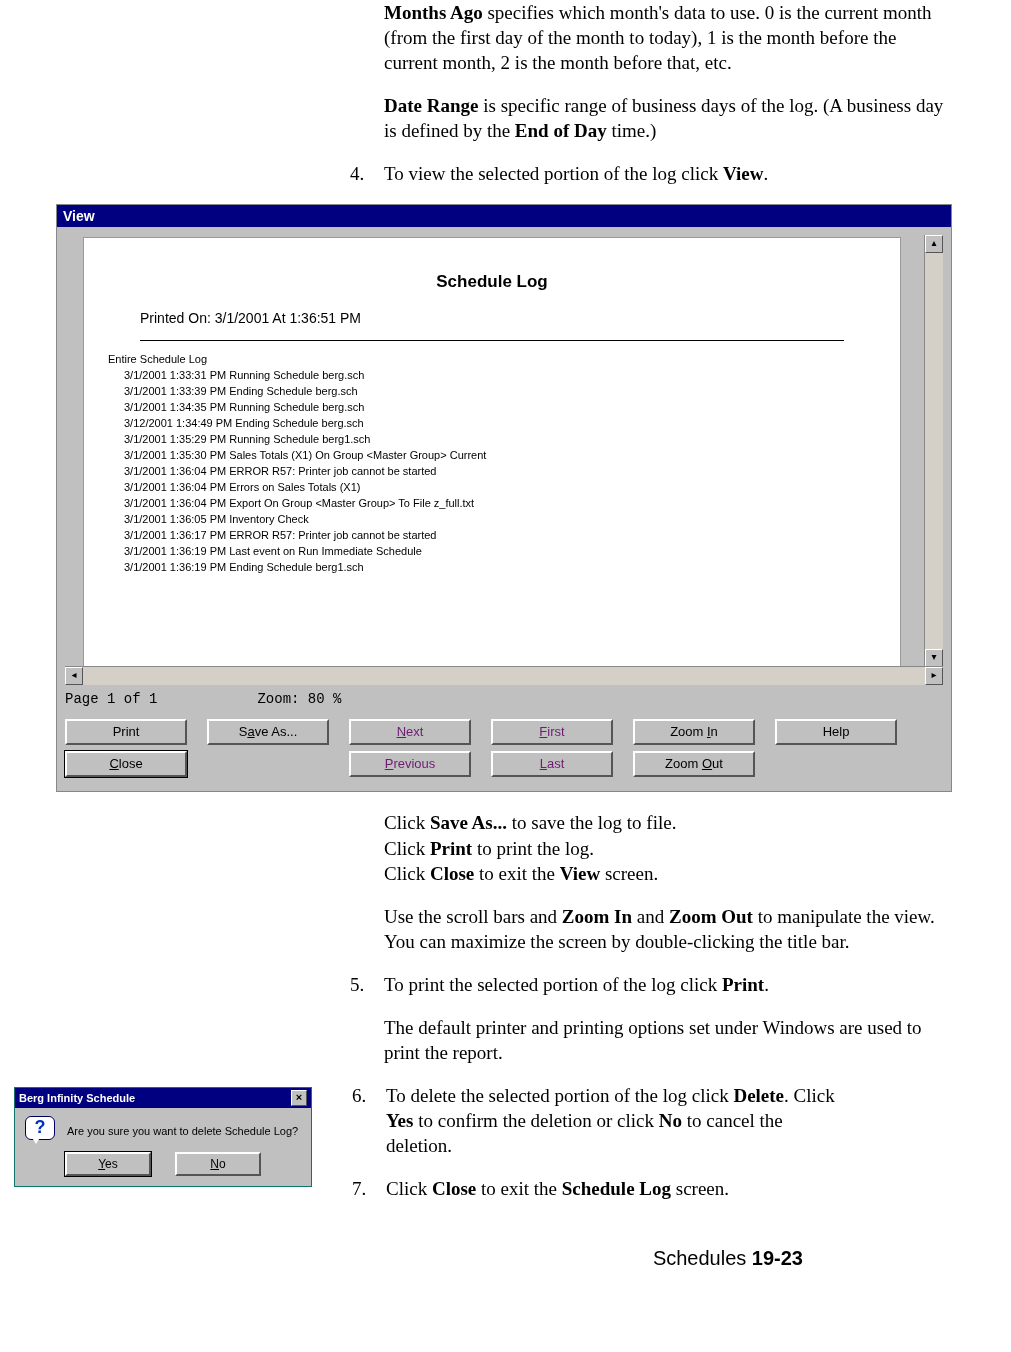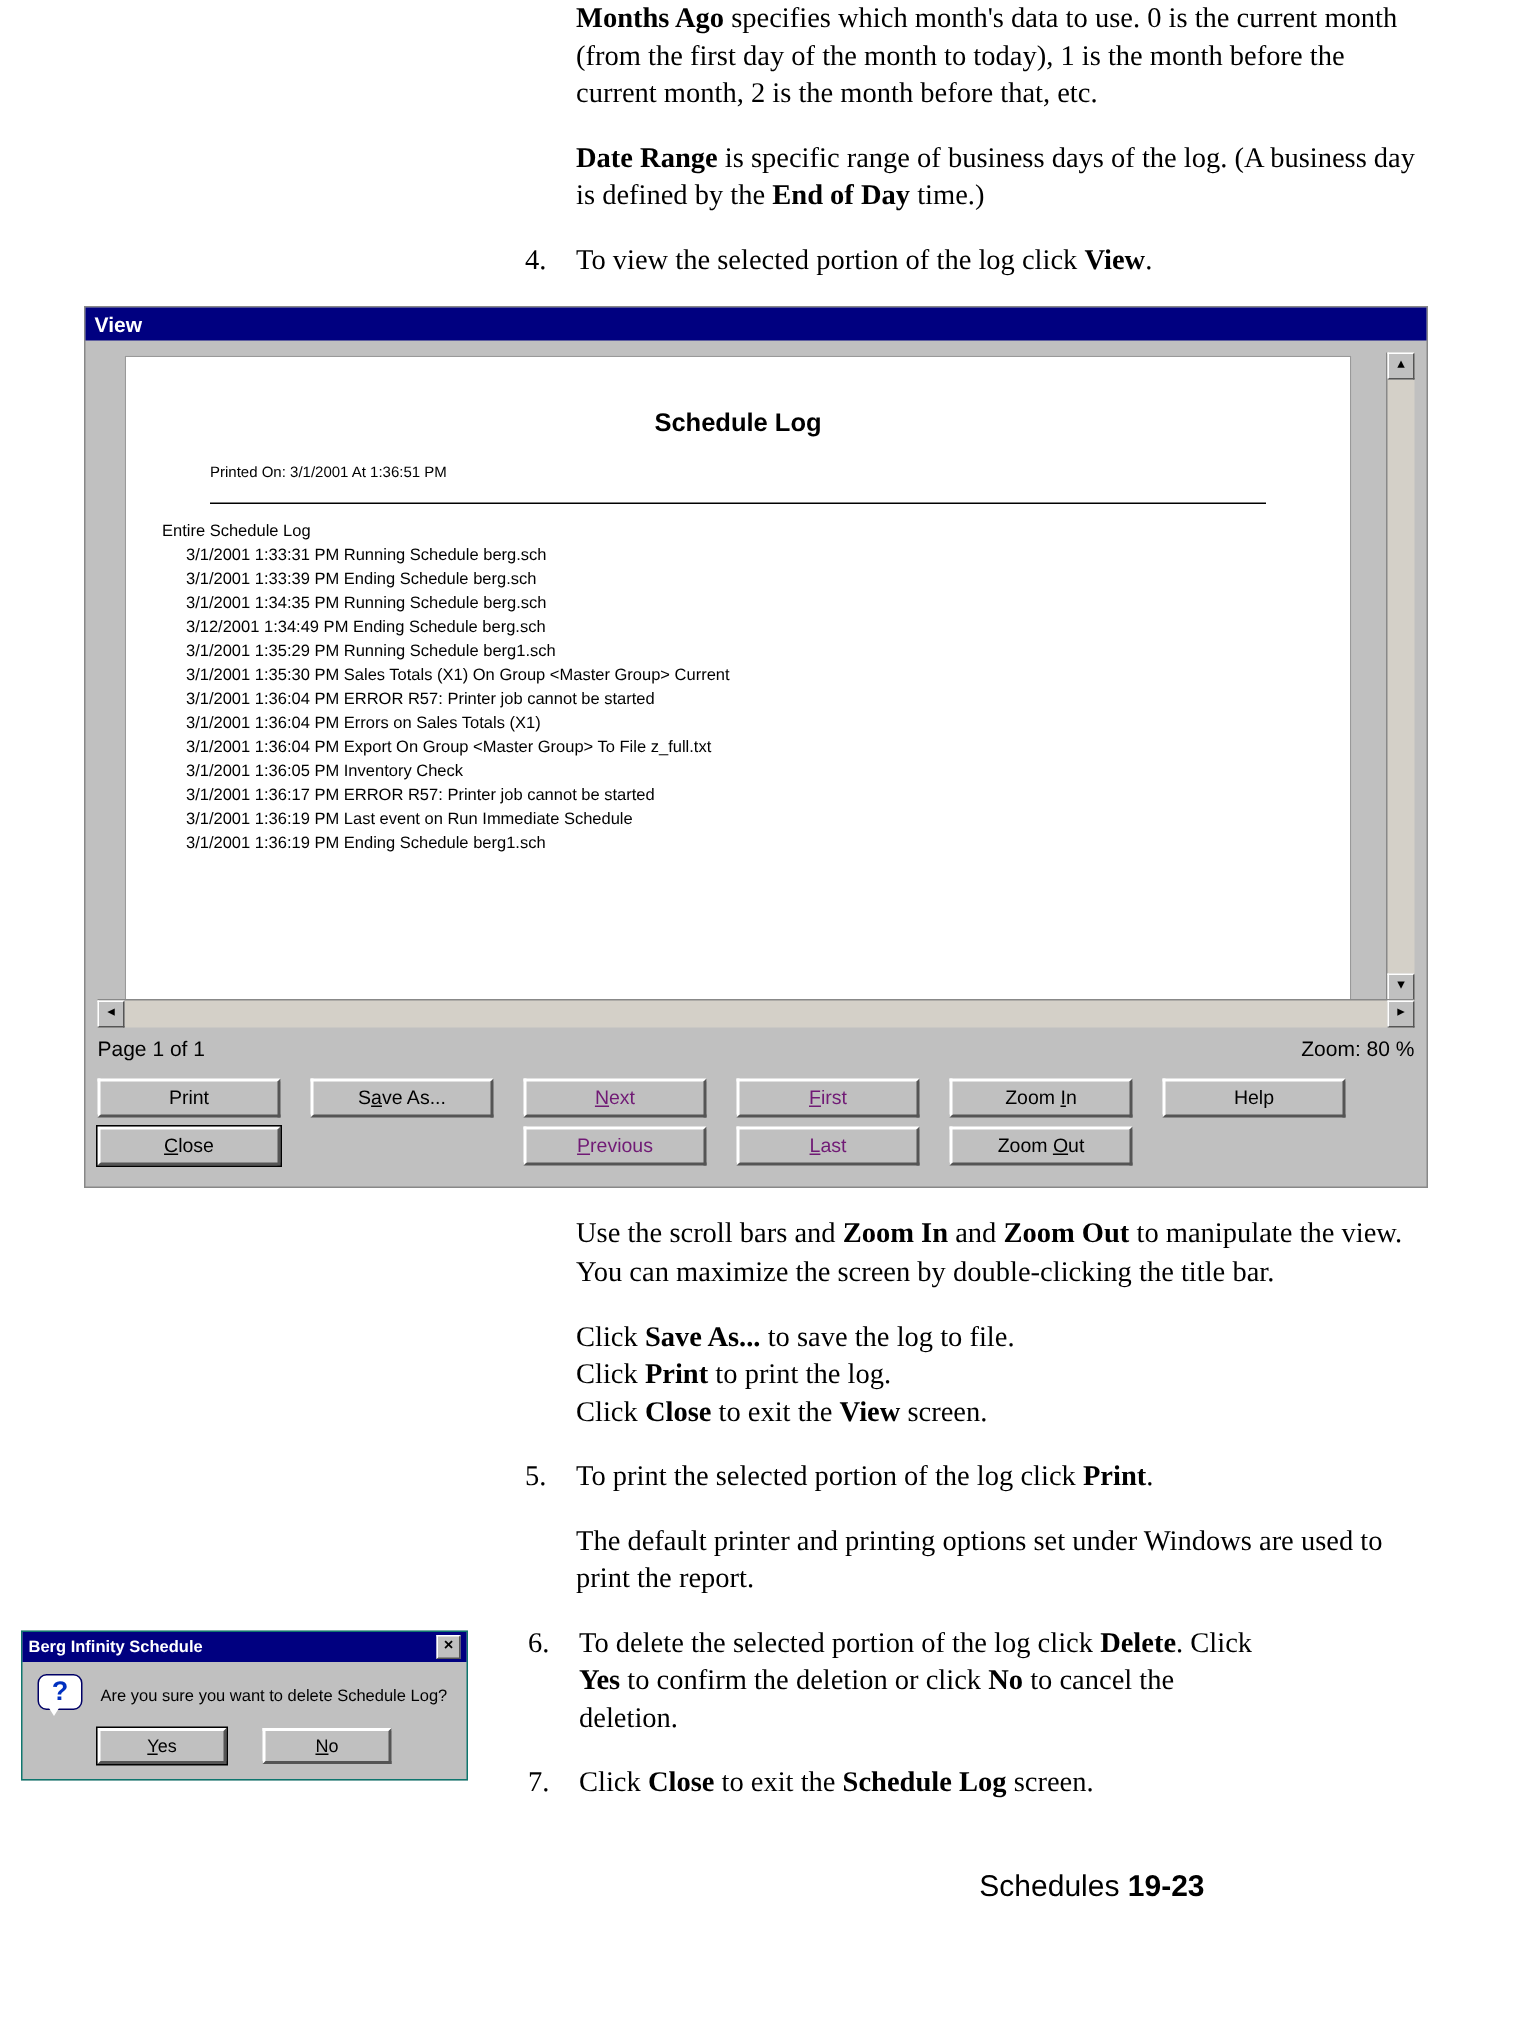--- a/index.html
+++ b/index.html
@@ -74,21 +74,21 @@
     font-size: 11px;
     color: #000;
   }
   .doc-title {
     text-align: center;
     font-weight: bold;
     font-size: 17px;
     margin-top: 34px;
   }
   .doc-printed {
-    font-size: 10px;
+    font-size: 14px;
     margin: 18px 0 0 56px;
   }
   .doc-hr {
     margin: 14px 56px 12px 56px;
     border: none;
     border-top: 1px solid #000;
   }
   .doc-entire {
     margin-left: 24px;
     font-size: 11px;
@@ -137,24 +137,25 @@
     box-sizing: border-box;
     text-align: center;
     line-height: 14px;
     font-size: 10px;
     color: #000;
   }
   .h-scroll .left { left: 0; }
   .h-scroll .right { right: 0; }
   .status-row {
     display: flex;
-    justify-content: space-between;
-    gap: 68px;
+    justify-content: flex-start;
+    gap: 100px;
     margin: 6px 0 4px 0;
     font-size: 14px;
+    font-family: Liberation Mono, monospace;
   }
   .btn-rows {
     padding: 0 8px 8px 8px;
   }
   .btn-row {
     display: flex;
     gap: 20px;
     margin-bottom: 6px;
   }
   .win-btn {
@@ -329,26 +330,26 @@
         <div class="win-btn disabled"><span class="ul">P</span><span>revious</span></div>
         <div class="win-btn disabled"><span class="ul">L</span><span>ast</span></div>
         <div class="win-btn"><span>Zoom </span><span class="ul">O</span><span>ut</span></div>
         <div class="win-btn" style="visibility:hidden"></div>
       </div>
     </div>
   </div>
 
   <div class="body-col">
     <p class="para indent-block">
-      <span>Use the scroll bars and </span><span class="bold">Zoom In</span><span> and </span><span class="bold">Zoom Out</span><span> to manipulate the view. You can maximize the screen by double-clicking the title bar.</span>
-    </p>
-    <p class="para indent-block">
       <span>Click </span><span class="bold">Save As...</span><span> to save the log to file.</span><br>
       <span>Click </span><span class="bold">Print</span><span> to print the log.</span><br>
       <span>Click </span><span class="bold">Close</span><span> to exit the </span><span class="bold">View</span><span> screen.</span>
+    </p>
+    <p class="para indent-block">
+      <span>Use the scroll bars and </span><span class="bold">Zoom In</span><span> and </span><span class="bold">Zoom Out</span><span> to manipulate the view. You can maximize the screen by double-clicking the title bar.</span>
     </p>
 
     <div class="num-item">
       <div class="num">5.</div>
       <div class="txt">
         <span>To print the selected portion of the log click </span><span class="bold">Print</span><span>.</span>
         <p class="para" style="margin-top:18px;margin-bottom:0">The default printer and printing options set under Windows are used to print the report.</p>
       </div>
     </div>
   </div>

